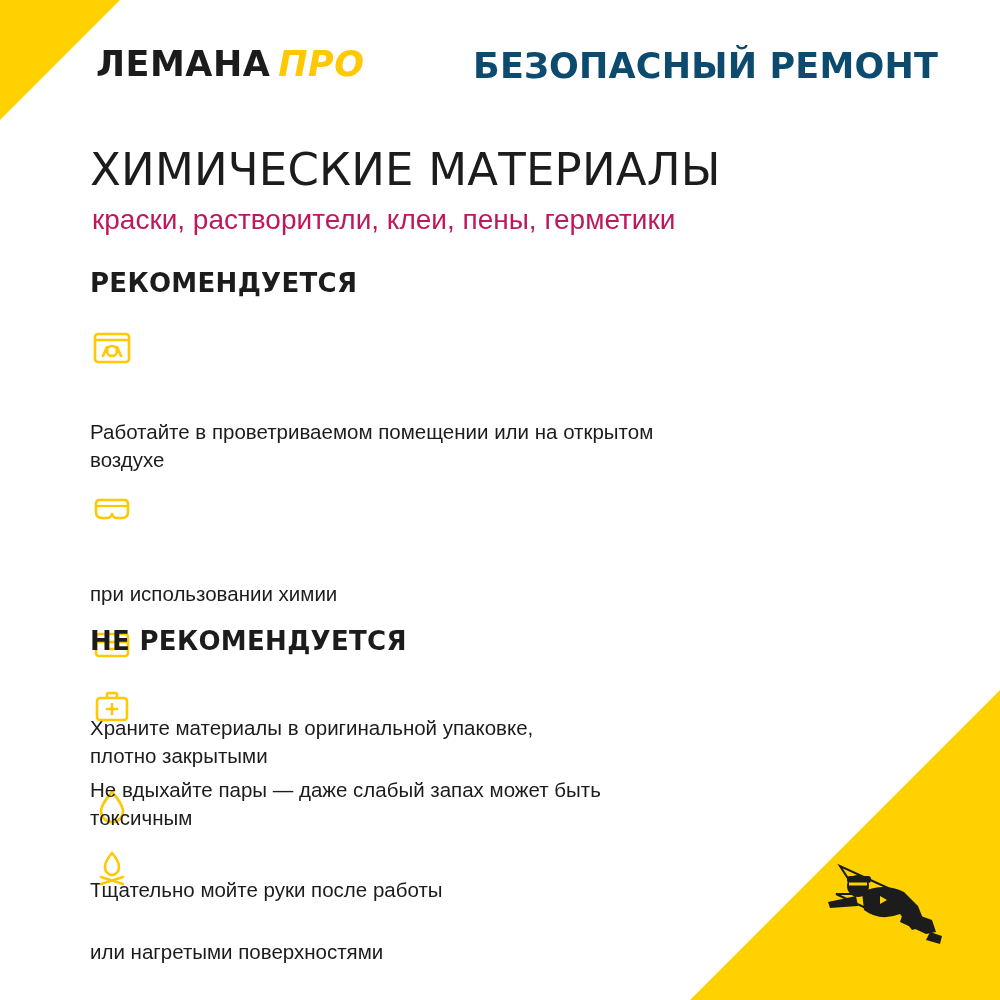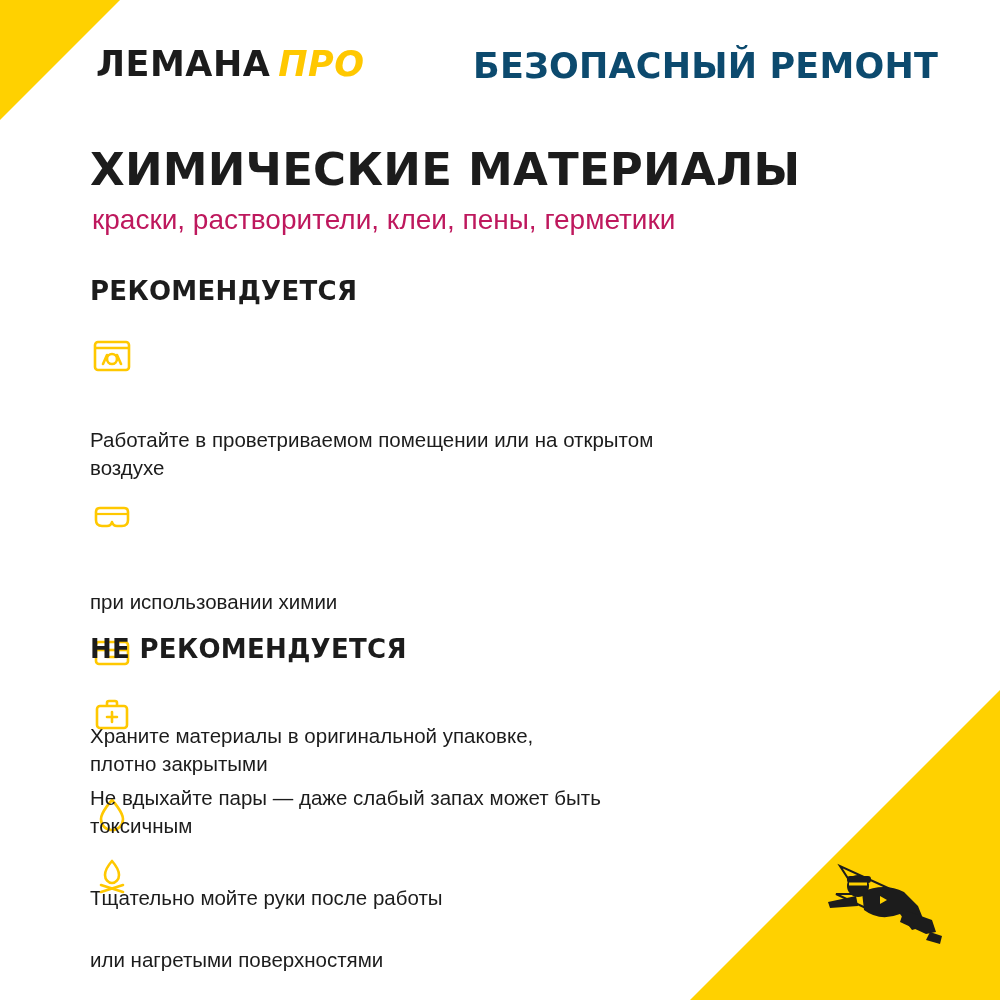--- a/index.html
+++ b/index.html
@@ -71,39 +71,38 @@
     color: #0c4a6e;
     font-family: "DejaVu Sans", sans-serif;
     margin-left: 40px;
   }
 
   
   .main-title {
     position: absolute;
     left: 90px; top: 143px;
     font-size: 45px;
-    font-weight: 700;
+    font-weight: 400;
     color: #1C1C1C;
     letter-spacing: 0.2px;
     font-family: "DejaVu Sans", sans-serif;
   }
   .subtitle {
     position: absolute;
     left: 92px; top: 204px;
     font-size: 28px;
     color: #be185d;
     font-family: "Liberation Sans", sans-serif;
   }
 
   
   .section {
     position: absolute;
     left: 90px;
     width: 830px;
-    margin-top: 8px;
   }
   .section-rec  { top: 268px; }
   .section-not  { top: 626px; }
 
   .section-head {
     font-size: 26px;
     font-weight: 700;
     color: #1C1C1C;
     letter-spacing: 0.3px;
     font-family: "DejaVu Sans", sans-serif;

